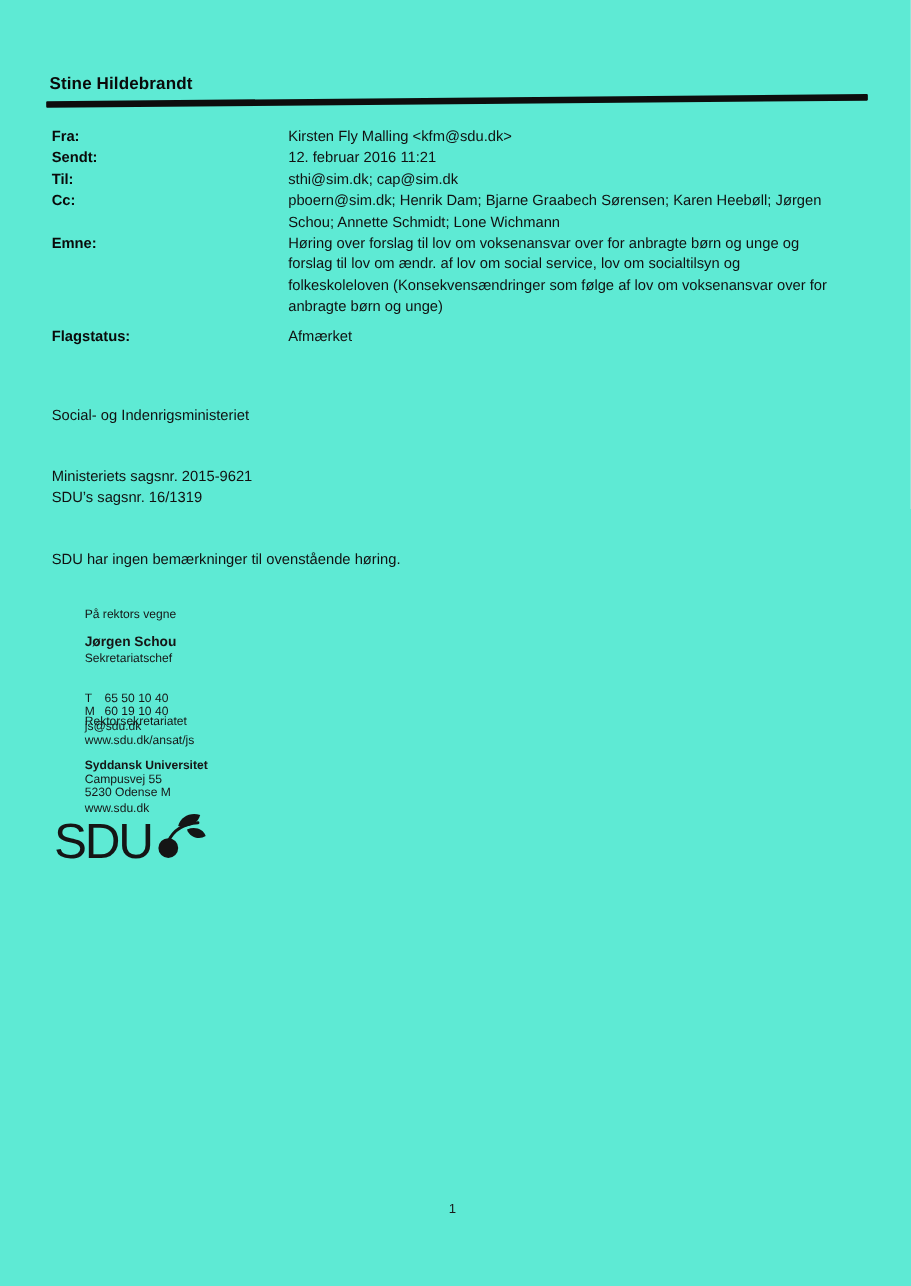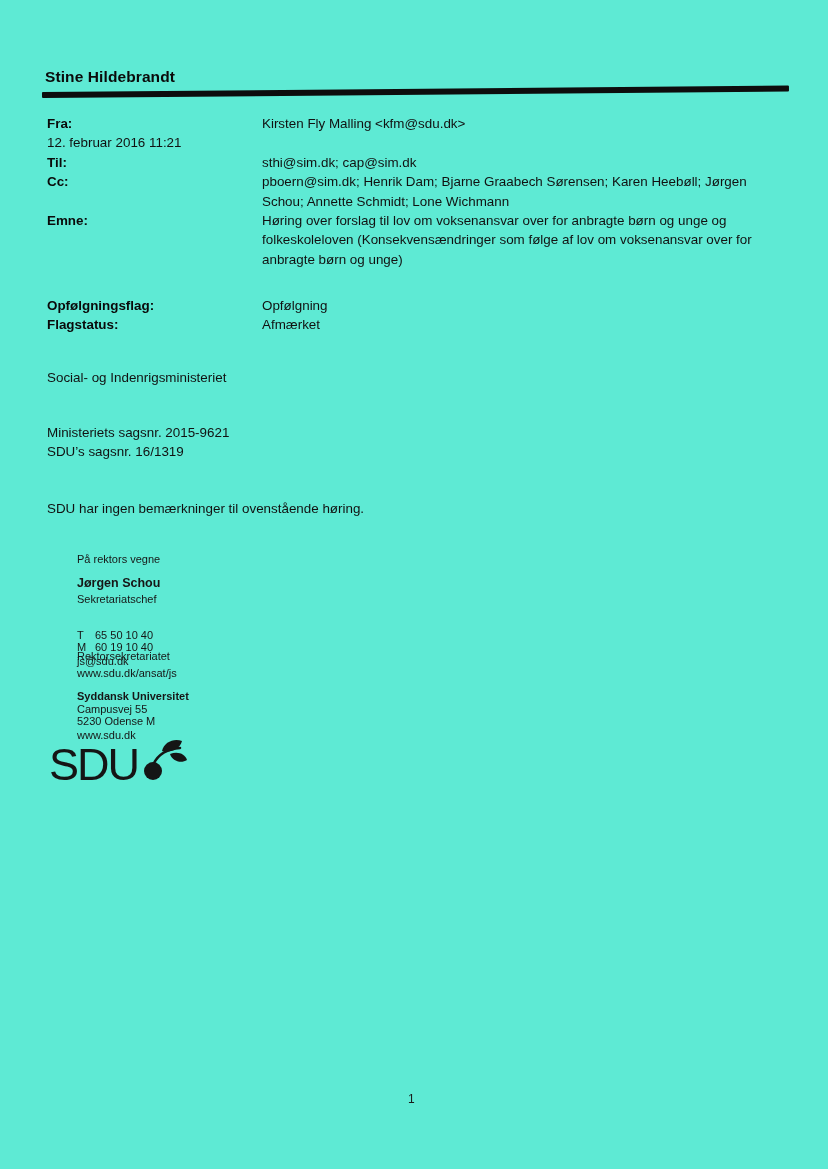--- a/index.html
+++ b/index.html
@@ -81,20 +81,21 @@
   <div class="abs head-rule"></div>
 
   <div class="abs fields">
     <div class="frow">
       <div class="flabel">Fra:</div>
       <div class="fval">
         <div class="line">Kirsten Fly Malling &lt;kfm@sdu.dk&gt;</div>
       </div>
     </div>
     <div class="frow">
+      <div class="flabel">Sendt:</div>
       <div class="fval">
         <div class="line">12. februar 2016 11:21</div>
       </div>
     </div>
     <div class="frow">
       <div class="flabel">Til:</div>
       <div class="fval">
         <div class="line">sthi@sim.dk; cap@sim.dk</div>
       </div>
     </div>
@@ -102,33 +103,28 @@
       <div class="flabel">Cc:</div>
       <div class="fval">
         <div class="line">pboern@sim.dk; Henrik Dam; Bjarne Graabech Sørensen; Karen Heebøll; Jørgen</div>
         <div class="line">Schou; Annette Schmidt; Lone Wichmann</div>
       </div>
     </div>
     <div class="frow">
       <div class="flabel">Emne:</div>
       <div class="fval">
         <div class="line">Høring over forslag til lov om voksenansvar over for anbragte børn og unge og</div>
+        <div class="line">forslag til lov om ændr. af lov om social service, lov om socialtilsyn og</div>
         <div class="line">folkeskoleloven (Konsekvensændringer som følge af lov om voksenansvar over for</div>
         <div class="line">anbragte børn og unge)</div>
       </div>
     </div>
   </div>
 
   <div class="abs flags">
-    <div class="frow">
-      <div class="flabel">Opfølgningsflag:</div>
-      <div class="fval">
-        <div class="line">Opfølgning</div>
-      </div>
-    </div>
     <div class="frow">
       <div class="flabel">Flagstatus:</div>
       <div class="fval">
         <div class="line">Afmærket</div>
       </div>
     </div>
   </div>
 
   <div class="abs bodyline" style="left:47px;top:370px;">Social- og Indenrigsministeriet</div>
   <div class="abs bodyline" style="left:47px;top:425px;">Ministeriets sagsnr. 2015-9621</div>

